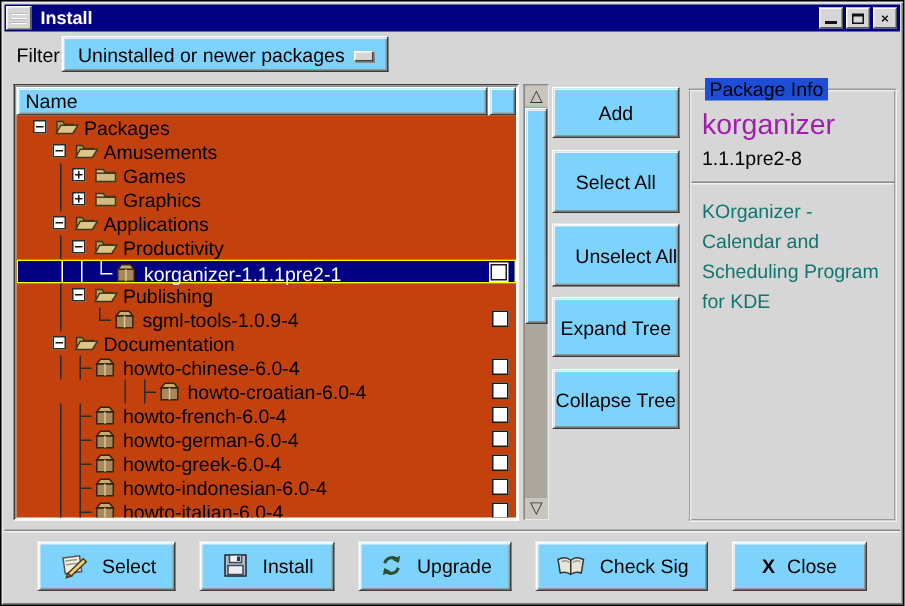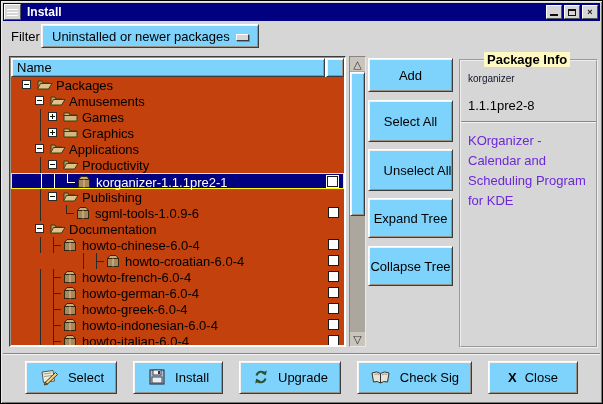--- a/index.html
+++ b/index.html
@@ -57,25 +57,25 @@
             line-height:14px;color:#333;cursor:pointer;background:#c9c5bc;}
   .sb-arrow.up{top:0;}
   .sb-arrow.down{bottom:0;}
   .sb-thumb{position:absolute;left:0px;top:15px;width:15px;height:144px;cursor:grab;}
   
   .side-btn{position:absolute;left:367px;width:85px;font-size:13px;color:#000;cursor:pointer;
             display:flex;align-items:center;justify-content:center;text-align:center;line-height:17px;}
   
   .pkg-frame{position:absolute;left:458px;top:58px;width:139px;height:289px;
              border:2px groove #eee;}
-  .pkg-legend{position:absolute;left:23px;top:-9px;background:#fef9c3;padding:0 3px;font-size:13px;color:#000;font-weight:bold;}
-  .pkg-name{position:absolute;left:7px;top:12px;font-size:10px;color:#0f172a;}
+  .pkg-legend{position:absolute;left:9px;top:-9px;background:#1d4ed8;padding:0 3px;font-size:13px;color:#000;}
+  .pkg-name{position:absolute;left:7px;top:12px;font-size:19px;color:#a21caf;}
   .pkg-version{position:absolute;left:7px;top:37px;font-size:13px;color:#000;}
   .pkg-sep{position:absolute;left:0;right:0;top:60px;height:2px;border-top:1px solid #8a867e;border-bottom:1px solid #f4f4f4;}
-  .pkg-desc{position:absolute;left:7px;top:70px;right:3px;font-size:13px;line-height:20px;color:#6d28d9;}
+  .pkg-desc{position:absolute;left:7px;top:70px;right:3px;font-size:13px;line-height:20px;color:#0f766e;}
   
   .bottom-sep{position:absolute;left:2px;right:2px;top:352px;height:2px;
               border-top:1px solid #8a867e;border-bottom:1px solid #f4f4f4;}
   .bottom-row{position:absolute;left:0;right:0;top:359px;height:34px;display:flex;
               justify-content:space-evenly;align-items:center;padding:0 8px;}
   .bot-btn{height:33px;min-width:90px;padding:0 12px;font-size:13px;color:#000;cursor:pointer;
            display:flex;align-items:center;justify-content:center;gap:8px;}
   .bot-btn .bicon{display:flex;align-items:center;}
   .x-glyph{font-weight:bold;font-size:13px;}
 </style>
@@ -203,21 +203,21 @@
         </div>
         <div class="tree-row" style="top: 128px;">
           <span class="guide" style="left: 29px;"></span>
           <span class="vline" style="left: 55px; top: 0px; height: 9px;"></span>
           <span class="hline" style="left: 55px; top: 8px; width: 8px;"></span>
           <span class="node-icon" style="left: 64px;"><svg width="16" height="14" viewBox="0 0 16 14">
               <rect x="2.5" y="4.5" width="11" height="8" fill="#a8875a" stroke="#33250f"></rect>
               <path d="M2.5 4.5 L5 1.5 L11 1.5 L13.5 4.5 Z" fill="#cbaa73" stroke="#33250f"></path>
               <line x1="8" y1="4.5" x2="8" y2="12.5" stroke="#d8c79c"></line>
             </svg></span>
-          <span class="row-label" style="left: 84px;">sgml-tools-1.0.9-6</span>
+          <span class="row-label" style="left: 84px;">sgml-tools-1.0.9-4</span>
           <span class="cb"></span>
         </div>
         <div class="tree-row" style="top: 144px;">
           <span class="expander" style="left: 24px;">
             <span class="ph"></span>
           </span>
           <span class="node-icon" style="left: 38px;"><svg width="17" height="13" viewBox="0 0 17 13">
               <path d="M2 3 L6 3 L7 5 L13 5 L13 10 L2 10 Z" fill="#b89f63" stroke="#403818" stroke-width="1"></path>
               <path d="M1.5 11 L4.5 5.5 L16 5.5 L12.5 11 Z" fill="#dcc488" stroke="#403818" stroke-width="1"></path>
             </svg></span>

